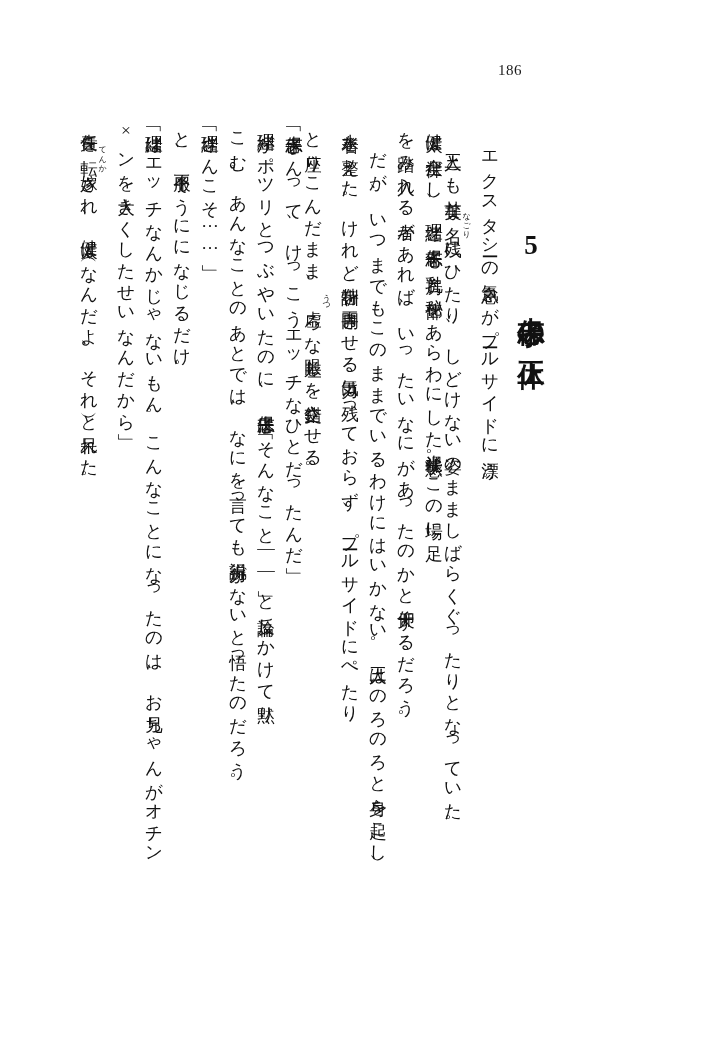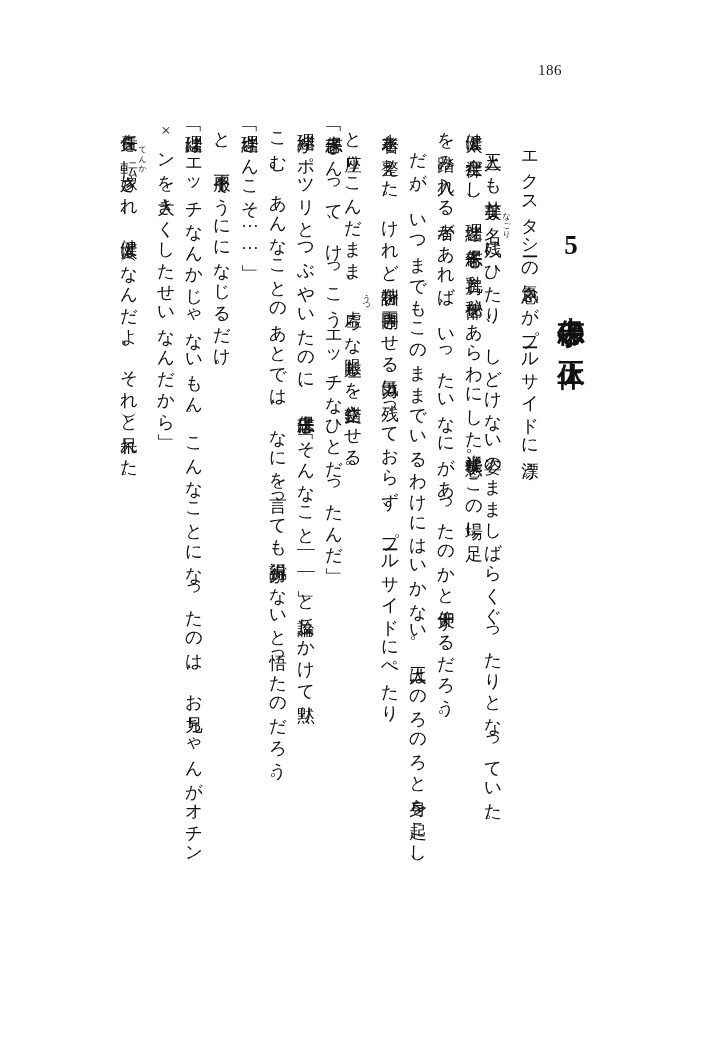--- a/index.html
+++ b/index.html
@@ -16,21 +16,20 @@
     overflow: hidden;
   }
 
   
   .page {
     position: absolute;
     left: 0; top: 0;
     width: 630px;
     height: 1050px;
     background: #ffffff;
-    padding-left: 40px;
   }
 
   
   .page-number {
     position: absolute;
     top: 62px;
     right: 108px;
     font-size: 15px;
     font-family: "Liberation Serif", "DejaVu Serif", serif;
     letter-spacing: 0.5px;

